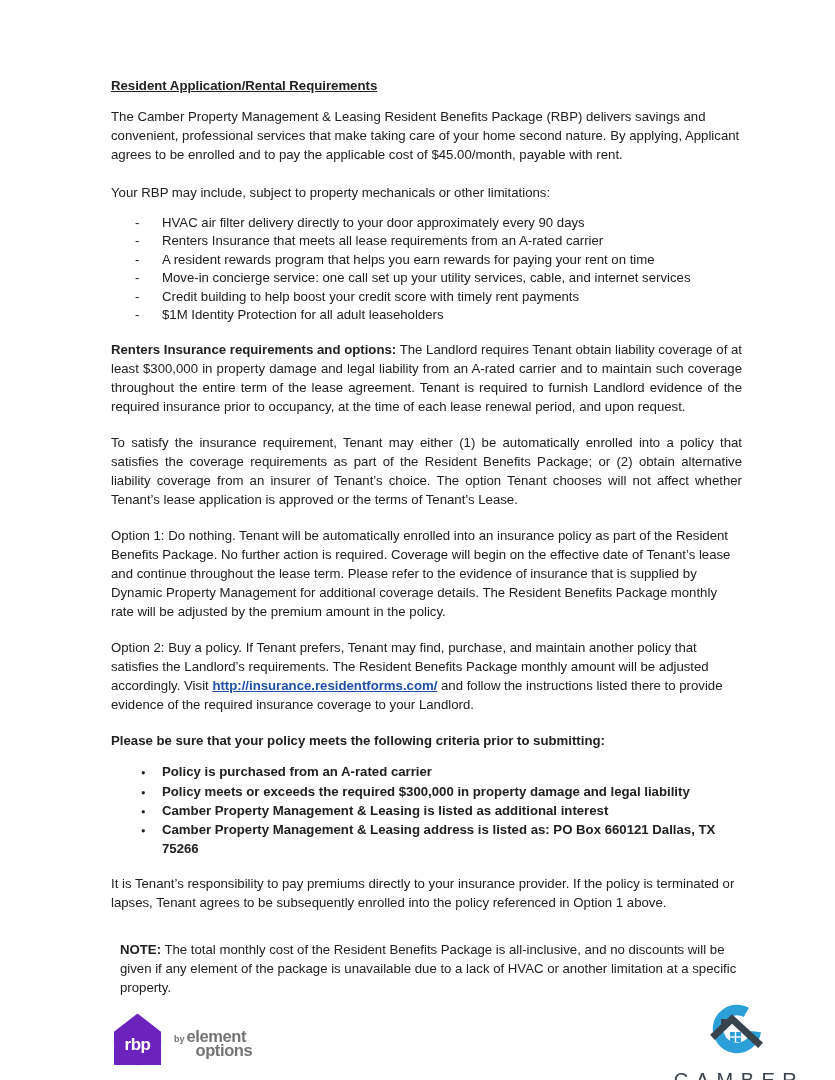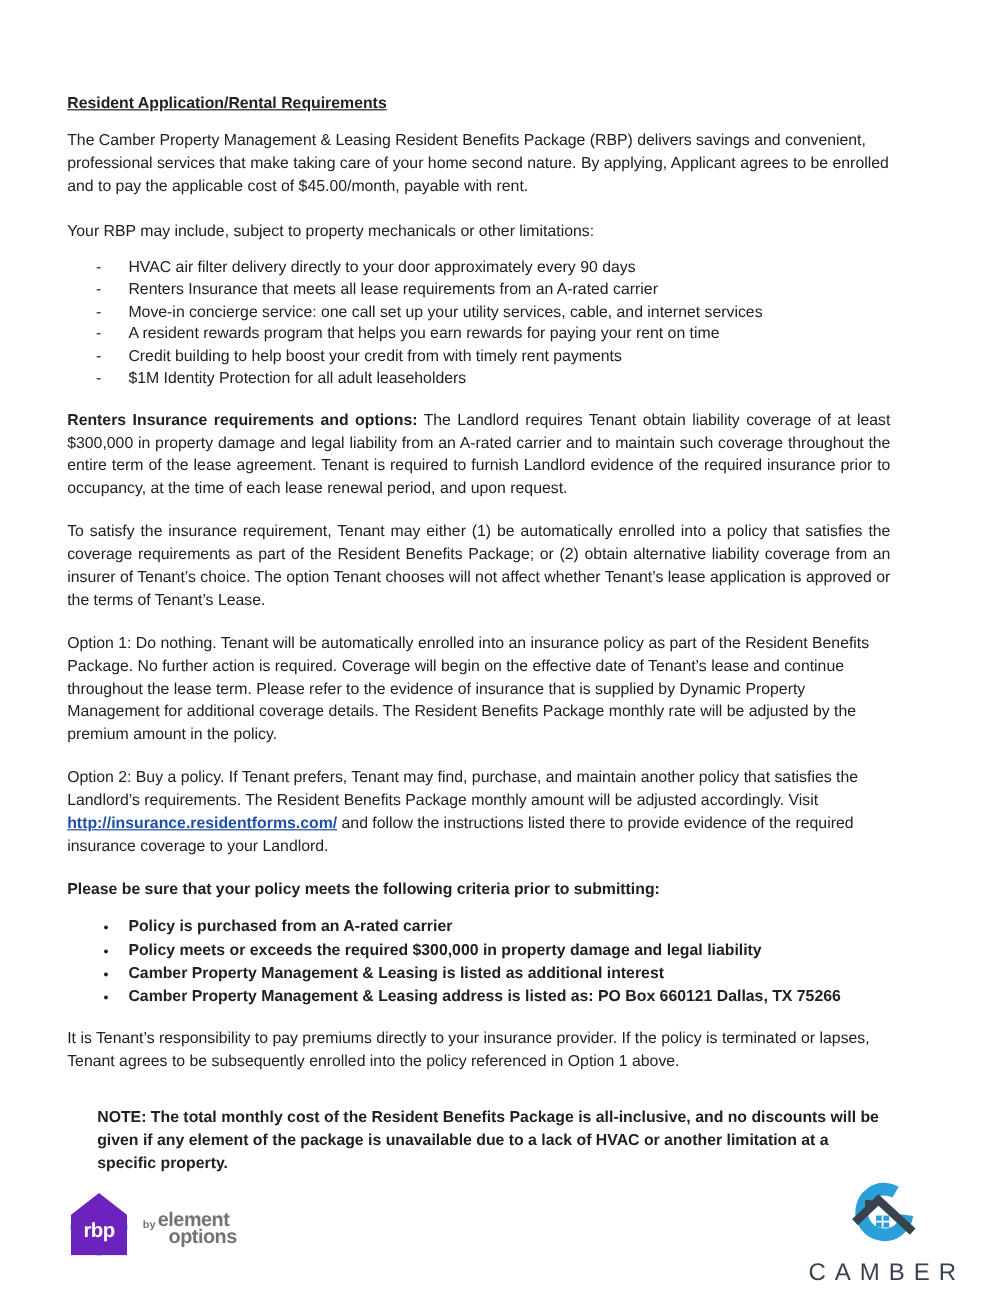--- a/index.html
+++ b/index.html
@@ -13,21 +13,21 @@
   body {
     font-family: "Liberation Sans", sans-serif;
     font-size: 13.2px;
     line-height: 19px;
     color: #212121;
   }
   .page {
     box-sizing: border-box;
     width: 835px;
     height: 944px;
-    padding: 76px 93px 0 56px;
+    padding: 76px 93px 0 111px;
   }
   .doc-title {
     font-size: 13.2px;
     font-weight: bold;
     text-decoration: underline;
     margin: 0 0 6px 0;
   }
   p { margin: 12px 0 17px 0; }
   .justify { text-align: justify; }
   .bold { font-weight: bold; }
@@ -47,22 +47,21 @@
     line-height: 19.2px;
   }
   .dot-list li::before {
     content: "●";
     position: absolute;
     left: -21px;
     top: 1px;
     font-size: 7.5px;
   }
   .note-para {
-    margin: 28px 0 10px 25px;
-    font-weight: bold;
+    margin: 28px 0 10px 9px;
   }
   .doc-link {
     font-weight: bold;
     text-decoration: underline;
     cursor: pointer;
   }
 
   
   .footer {
     display: flex;
@@ -163,23 +162,23 @@
 
   <h1 class="doc-title">Resident Application/Rental Requirements</h1>
 
   <p style="margin-bottom:19px;">The Camber Property Management &amp; Leasing Resident Benefits Package (RBP) delivers savings and convenient, professional services that make taking care of your home second nature. By applying, Applicant agrees to be enrolled and to pay the applicable cost of $45.00/month, payable with rent.</p>
 
   <p style="margin-bottom:12px;">Your RBP may include, subject to property mechanicals or other limitations:</p>
 
   <ul class="dash-list">
     <li>HVAC air filter delivery directly to your door approximately every 90 days</li>
     <li>Renters Insurance that meets all lease requirements from an A-rated carrier</li>
+    <li>A resident rewards program that helps you earn rewards for paying your rent on time</li>
     <li>Move-in concierge service: one call set up your utility services, cable, and internet services</li>
-    <li>A resident rewards program that helps you earn rewards for paying your rent on time</li>
-    <li>Credit building to help boost your credit from with timely rent payments</li>
+    <li>Credit building to help boost your credit score with timely rent payments</li>
     <li>$1M Identity Protection for all adult leaseholders</li>
   </ul>
 
   <p class="justify">
     <strong>Renters Insurance requirements and options:</strong><span> The Landlord requires Tenant obtain liability coverage of at least $300,000 in property damage and legal liability from an A-rated carrier and to maintain such coverage throughout the entire term of the lease agreement. Tenant is required to furnish Landlord evidence of the required insurance prior to occupancy, at the time of each lease renewal period, and upon request.</span>
   </p>
 
   <p class="justify">To satisfy the insurance requirement, Tenant may either (1) be automatically enrolled into a policy that satisfies the coverage requirements as part of the Resident Benefits Package; or (2) obtain alternative liability coverage from an insurer of Tenant’s choice. The option Tenant chooses will not affect whether Tenant’s lease application is approved or the terms of Tenant’s Lease.</p>
 
   <p>Option 1: Do nothing. Tenant will be automatically enrolled into an insurance policy as part of the Resident Benefits Package. No further action is required. Coverage will begin on the effective date of Tenant’s lease and continue throughout the lease term. Please refer to the evidence of insurance that is supplied by Dynamic Property Management for additional coverage details. The Resident Benefits Package monthly rate will be adjusted by the premium amount in the policy.</p>

